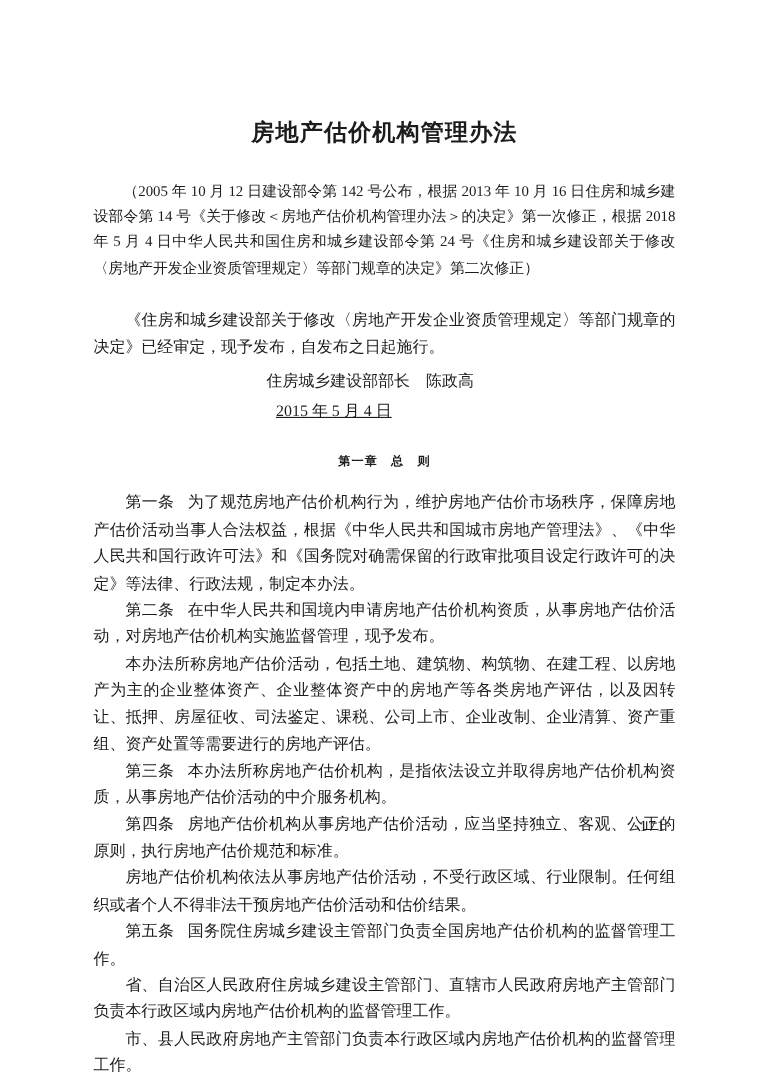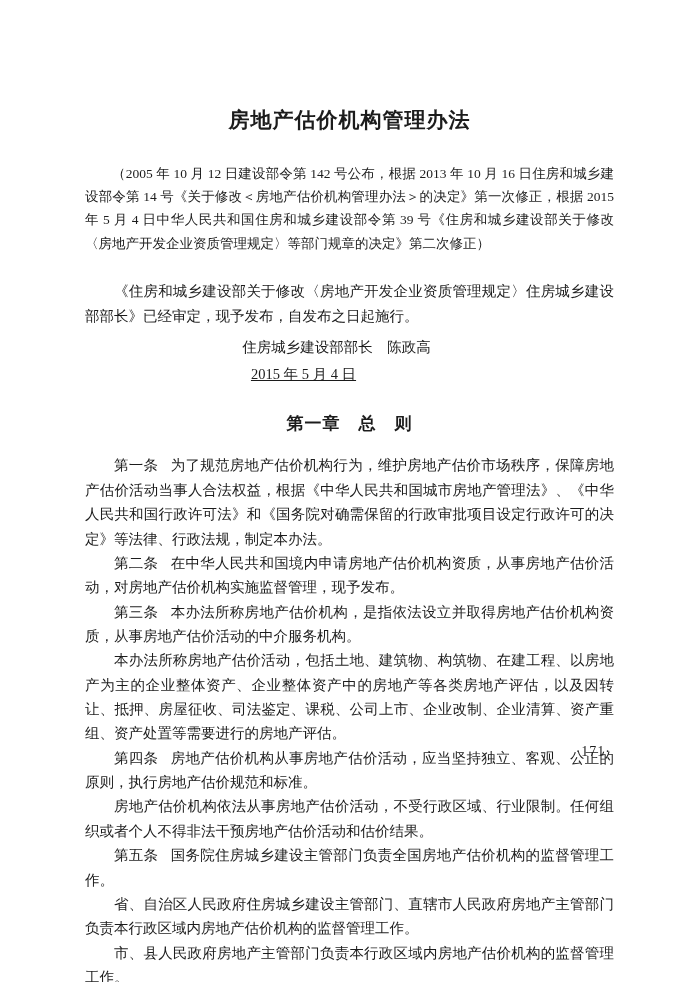--- a/index.html
+++ b/index.html
@@ -53,21 +53,21 @@
   .sign-date {
     margin: 2px 0 0 0;
     font-size: 14.5px;
     line-height: 1.7;
     text-align: center;
     padding-right: 92px;
     text-decoration: underline;
   }
   .chapter {
     margin: 26px 0 18px 0;
-    font-size: 17px;
+    font-size: 11px;
     font-weight: bold;
     text-align: center;
     letter-spacing: 1px;
   }
   .body-text {
     font-size: 14.5px;
   }
   .para {
     margin: 0;
     line-height: 1.68;
@@ -86,35 +86,35 @@
     letter-spacing: 1px;
   }
 </style>
 </head>
 <body>
 
 <div class="page">
 
   <h1 class="doc-title">房地产估价机构管理办法</h1>
 
-  <p class="preamble">（2005 年 10 月 12 日建设部令第 142 号公布，根据 2013 年 10 月 16 日住房和城乡建设部令第 14 号《关于修改＜房地产估价机构管理办法＞的决定》第一次修正，根据 2015 年 5 月 4 日中华人民共和国住房和城乡建设部令第 39 号《住房和城乡建设部关于修改〈房地产开发企业资质管理规定〉等部门规章的决定》第二次修正）</p>
+  <p class="preamble">（2005 年 10 月 12 日建设部令第 142 号公布，根据 2013 年 10 月 16 日住房和城乡建设部令第 14 号《关于修改＜房地产估价机构管理办法＞的决定》第一次修正，根据 2018 年 5 月 4 日中华人民共和国住房和城乡建设部令第 24 号《住房和城乡建设部关于修改〈房地产开发企业资质管理规定〉等部门规章的决定》第二次修正）</p>
 
-  <p class="announcement">《住房和城乡建设部关于修改〈房地产开发企业资质管理规定〉住房城乡建设部部长》已经审定，现予发布，自发布之日起施行。</p>
+  <p class="announcement">《住房和城乡建设部关于修改〈房地产开发企业资质管理规定〉等部门规章的决定》已经审定，现予发布，自发布之日起施行。</p>
 
   <p class="signature">住房城乡建设部部长　陈政高</p>
 
   <p class="sign-date">2015 年 5 月 4 日</p>
 
   <h2 class="chapter">第一章　总　则</h2>
 
   <div class="body-text">
       <p class="para"><span class="article-label">第一条</span><span>为了规范房地产估价机构行为，维护房地产估价市场秩序，保障房地产估价活动当事人合法权益，根据《中华人民共和国城市房地产管理法》、《中华人民共和国行政许可法》和《国务院对确需保留的行政审批项目设定行政许可的决定》等法律、行政法规，制定本办法。</span></p>
       <p class="para"><span class="article-label">第二条</span><span>在中华人民共和国境内申请房地产估价机构资质，从事房地产估价活动，对房地产估价机构实施监督管理，现予发布。</span></p>
+      <p class="para"><span>本办法所称房地产估价活动，包括土地、建筑物、构筑物、在建工程、以房地产为主的企业整体资产、企业整体资产中的房地产等各类房地产评估，以及因转让、抵押、房屋征收、司法鉴定、课税、公司上市、企业改制、企业清算、资产重组、资产处置等需要进行的房地产评估。</span></p>
       <p class="para"><span class="article-label">第三条</span><span>本办法所称房地产估价机构，是指依法设立并取得房地产估价机构资质，从事房地产估价活动的中介服务机构。</span></p>
-      <p class="para"><span>本办法所称房地产估价活动，包括土地、建筑物、构筑物、在建工程、以房地产为主的企业整体资产、企业整体资产中的房地产等各类房地产评估，以及因转让、抵押、房屋征收、司法鉴定、课税、公司上市、企业改制、企业清算、资产重组、资产处置等需要进行的房地产评估。</span></p>
       <p class="para"><span class="article-label">第四条</span><span>房地产估价机构从事房地产估价活动，应当坚持独立、客观、公正的原则，执行房地产估价规范和标准。</span></p>
       <p class="para"><span>房地产估价机构依法从事房地产估价活动，不受行政区域、行业限制。任何组织或者个人不得非法干预房地产估价活动和估价结果。</span></p>
       <p class="para"><span class="article-label">第五条</span><span>国务院住房城乡建设主管部门负责全国房地产估价机构的监督管理工作。</span></p>
       <p class="para"><span>省、自治区人民政府住房城乡建设主管部门、直辖市人民政府房地产主管部门负责本行政区域内房地产估价机构的监督管理工作。</span></p>
       <p class="para"><span>市、县人民政府房地产主管部门负责本行政区域内房地产估价机构的监督管理工作。</span></p>
     </div>
 
   <div class="page-number">·171·</div>
 
 </div>

